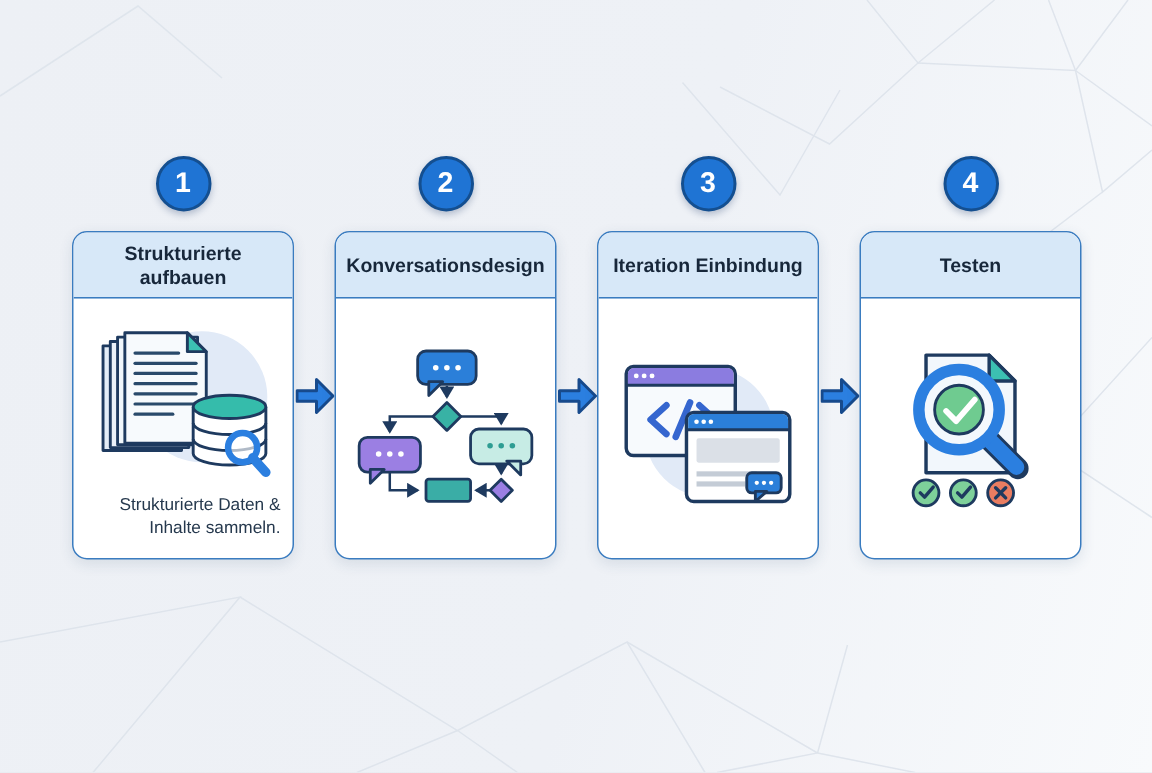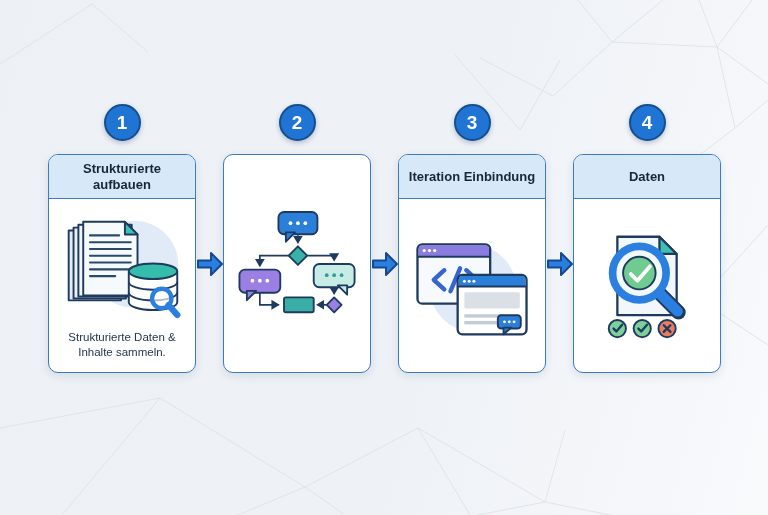--- a/index.html
+++ b/index.html
@@ -31,21 +31,21 @@
   .card-header {
     height:44px; flex:0 0 44px; background:#d7e8f8;
     border-bottom:1.5px solid #3a7cc0; box-sizing:border-box;
     display:flex; align-items:center; justify-content:center;
     text-align:center; padding:0 6px;
   }
   .card-title { font-size:13px; font-weight:bold; color:#17273a; line-height:1.22; }
   .card-body { flex:1; display:flex; flex-direction:column; align-items:center; }
   .illus { flex:1; display:flex; align-items:center; justify-content:center; }
   .desc {
-    font-size:11.5px; line-height:1.32; color:#25384d; text-align:center;
+    font-size:11.5px; line-height:1.32; color:#25384d; text-align:right;
     padding:0 8px 12px;
   }
 
   .arrow-wrap { width:27px; display:flex; justify-content:center; align-items:flex-start; }
   .arrow-wrap svg { margin-top:146px; }
 </style>
 </head>
 <body>
 
 <div class="canvas">
@@ -121,20 +121,23 @@
       <svg width="26" height="28" viewBox="0 0 26 28">
         <polygon points="1,10.5 14,10.5 14,3 25,14 14,25 14,17.5 1,17.5" fill="#2b7fe0" stroke="#174a8c" stroke-width="2" stroke-linejoin="round"></polygon>
       </svg>
     </div>
 
     <div class="step-col">
       <div class="badge">
         <span>2</span>
       </div>
       <div class="card">
+        <div class="card-header">
+          <span class="card-title">Konversationsdesign</span>
+        </div>
         <div class="card-body">
           <div class="illus">
             <svg width="130" height="108" viewBox="0 0 140 116">
               <defs>
                 <marker id="fcArrow" markerWidth="6" markerHeight="6" refX="4.2" refY="3" orient="auto">
                   <path d="M0,0 L5,3 L0,6 Z" fill="#1e3a5f"></path>
                 </marker>
               </defs>
               <g stroke="#1e3a5f" stroke-width="1.8" fill="none">
                 <path d="M71,27 V35" marker-end="url(#fcArrow)"></path>
@@ -234,21 +237,21 @@
         <polygon points="1,10.5 14,10.5 14,3 25,14 14,25 14,17.5 1,17.5" fill="#2b7fe0" stroke="#174a8c" stroke-width="2" stroke-linejoin="round"></polygon>
       </svg>
     </div>
 
     <div class="step-col">
       <div class="badge">
         <span>4</span>
       </div>
       <div class="card">
         <div class="card-header">
-          <span class="card-title">Daten</span>
+          <span class="card-title">Testen</span>
         </div>
         <div class="card-body">
           <div class="illus">
             <svg width="126" height="110" viewBox="0 0 130 115">
               <g stroke="#1e3a5f" stroke-width="2.4" stroke-linejoin="round">
                 <path d="M34,6 H78 L96,24 V88 H34 Z" fill="#f2f7fc"></path>
                 <path d="M78,6 V24 H96 Z" fill="#3cc0b2"></path>
               </g>
               <line x1="76" y1="63" x2="98" y2="85" stroke="#1e3a5f" stroke-width="15" stroke-linecap="round"></line>
               <line x1="76" y1="63" x2="97" y2="84" stroke="#2b7fe0" stroke-width="11" stroke-linecap="round"></line>

